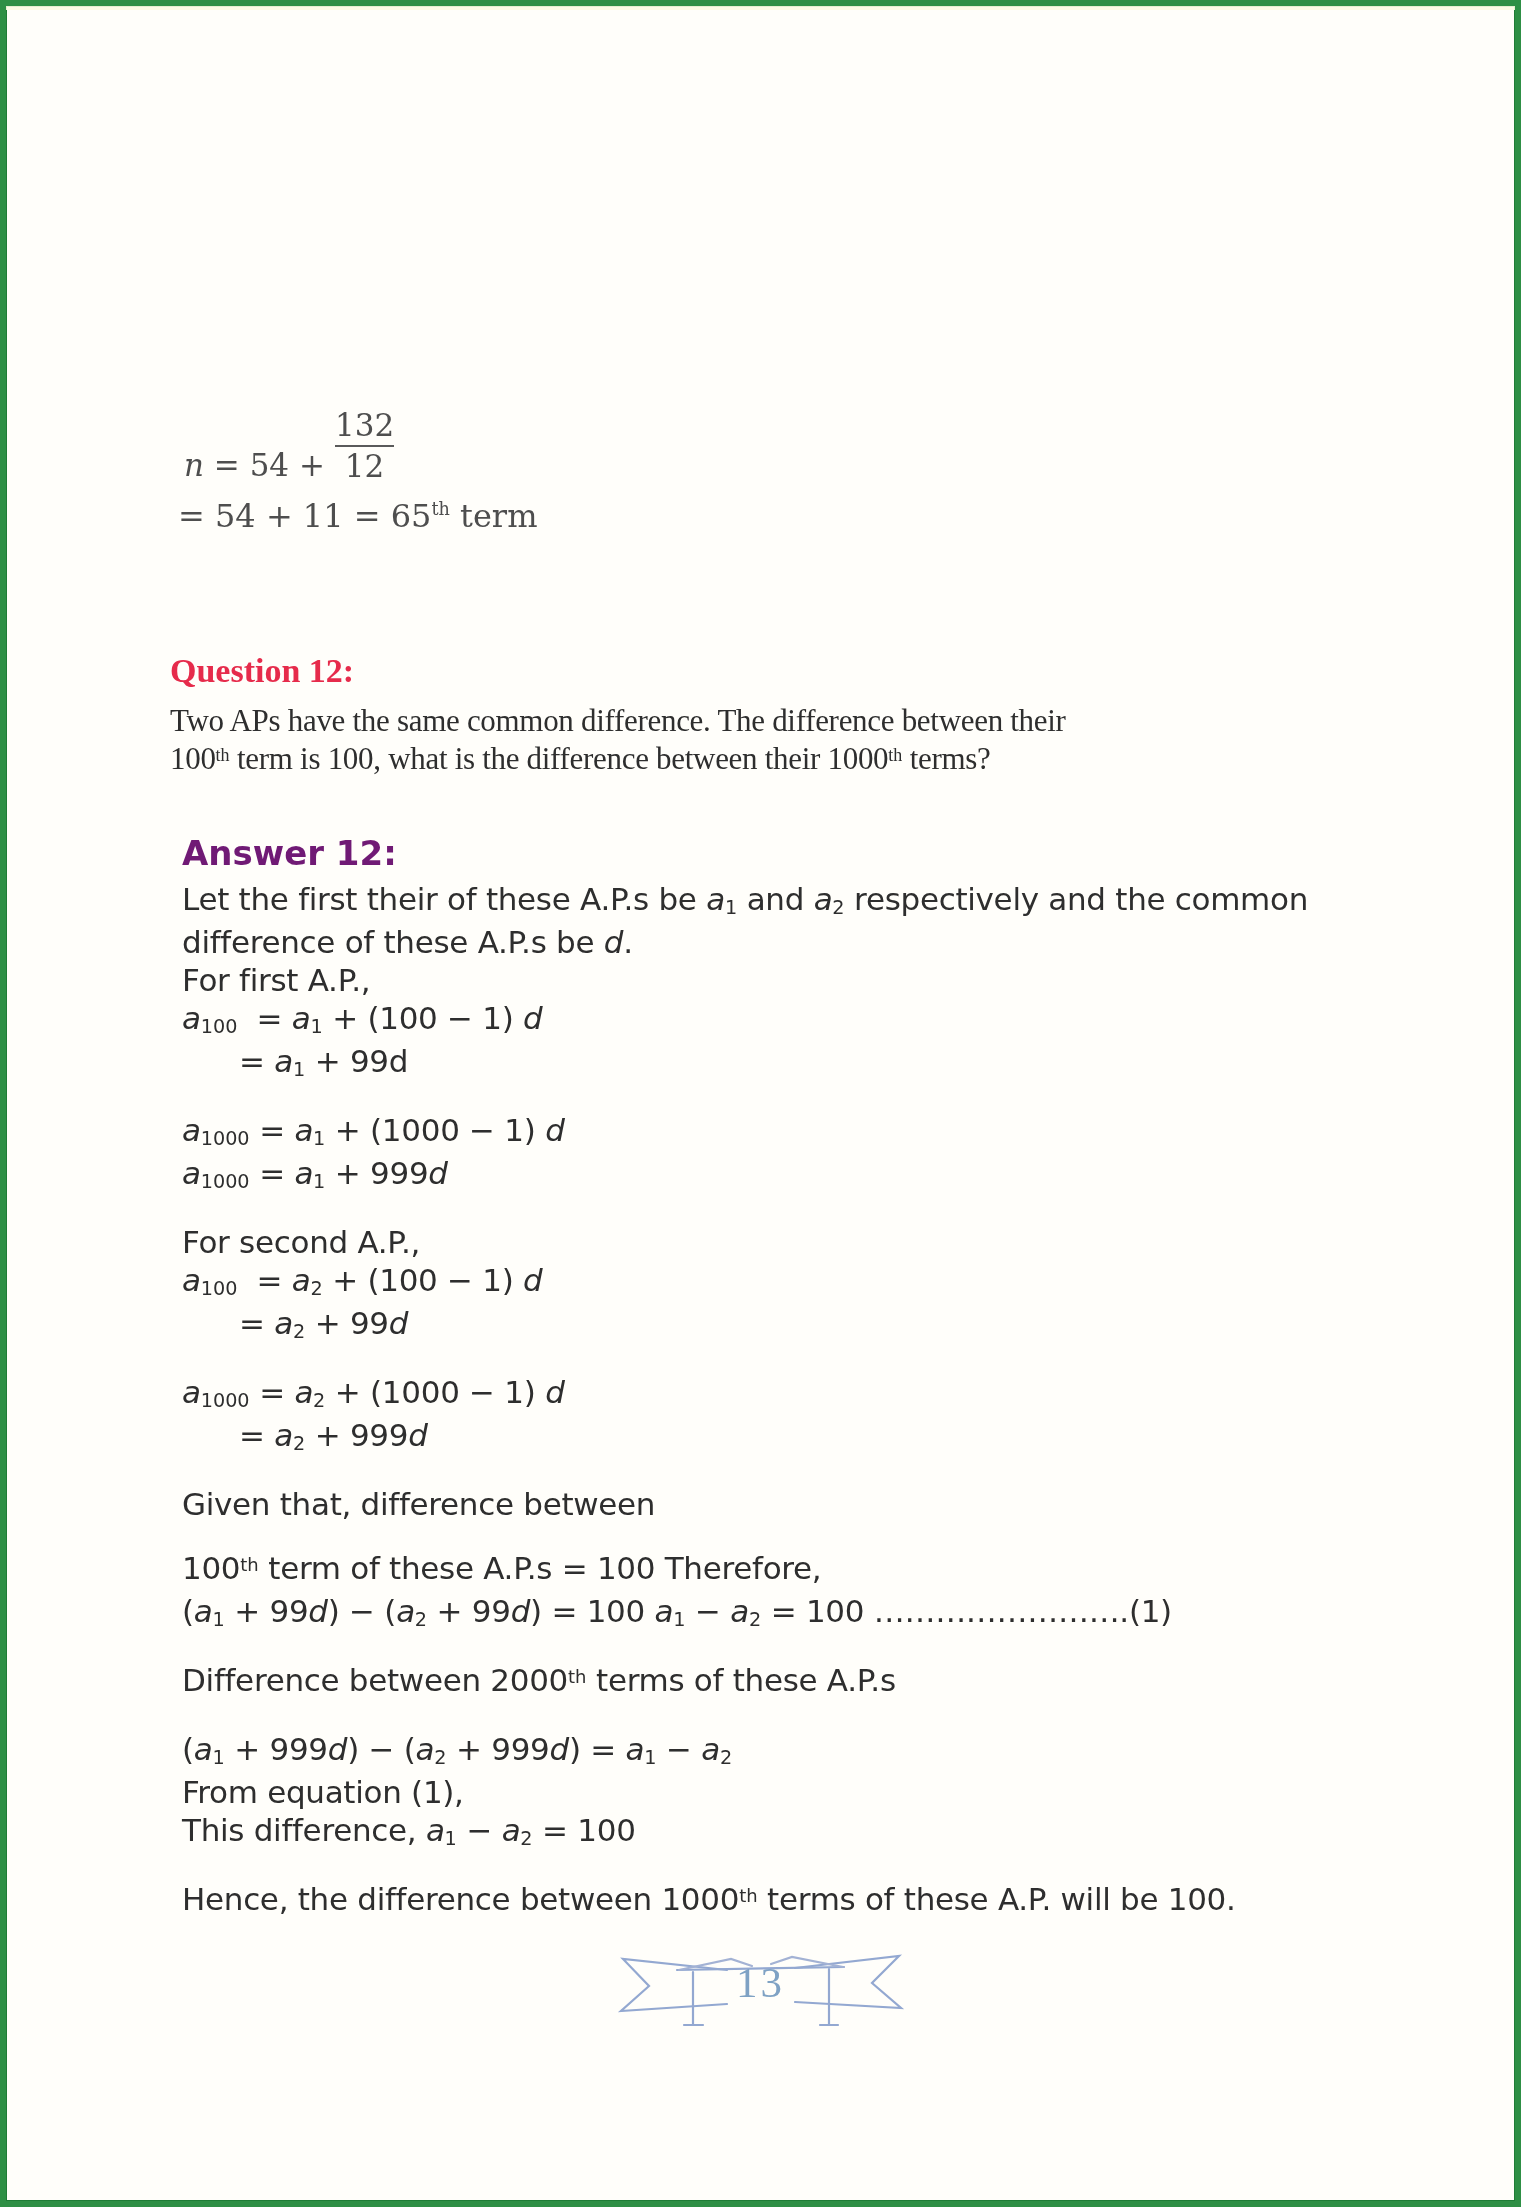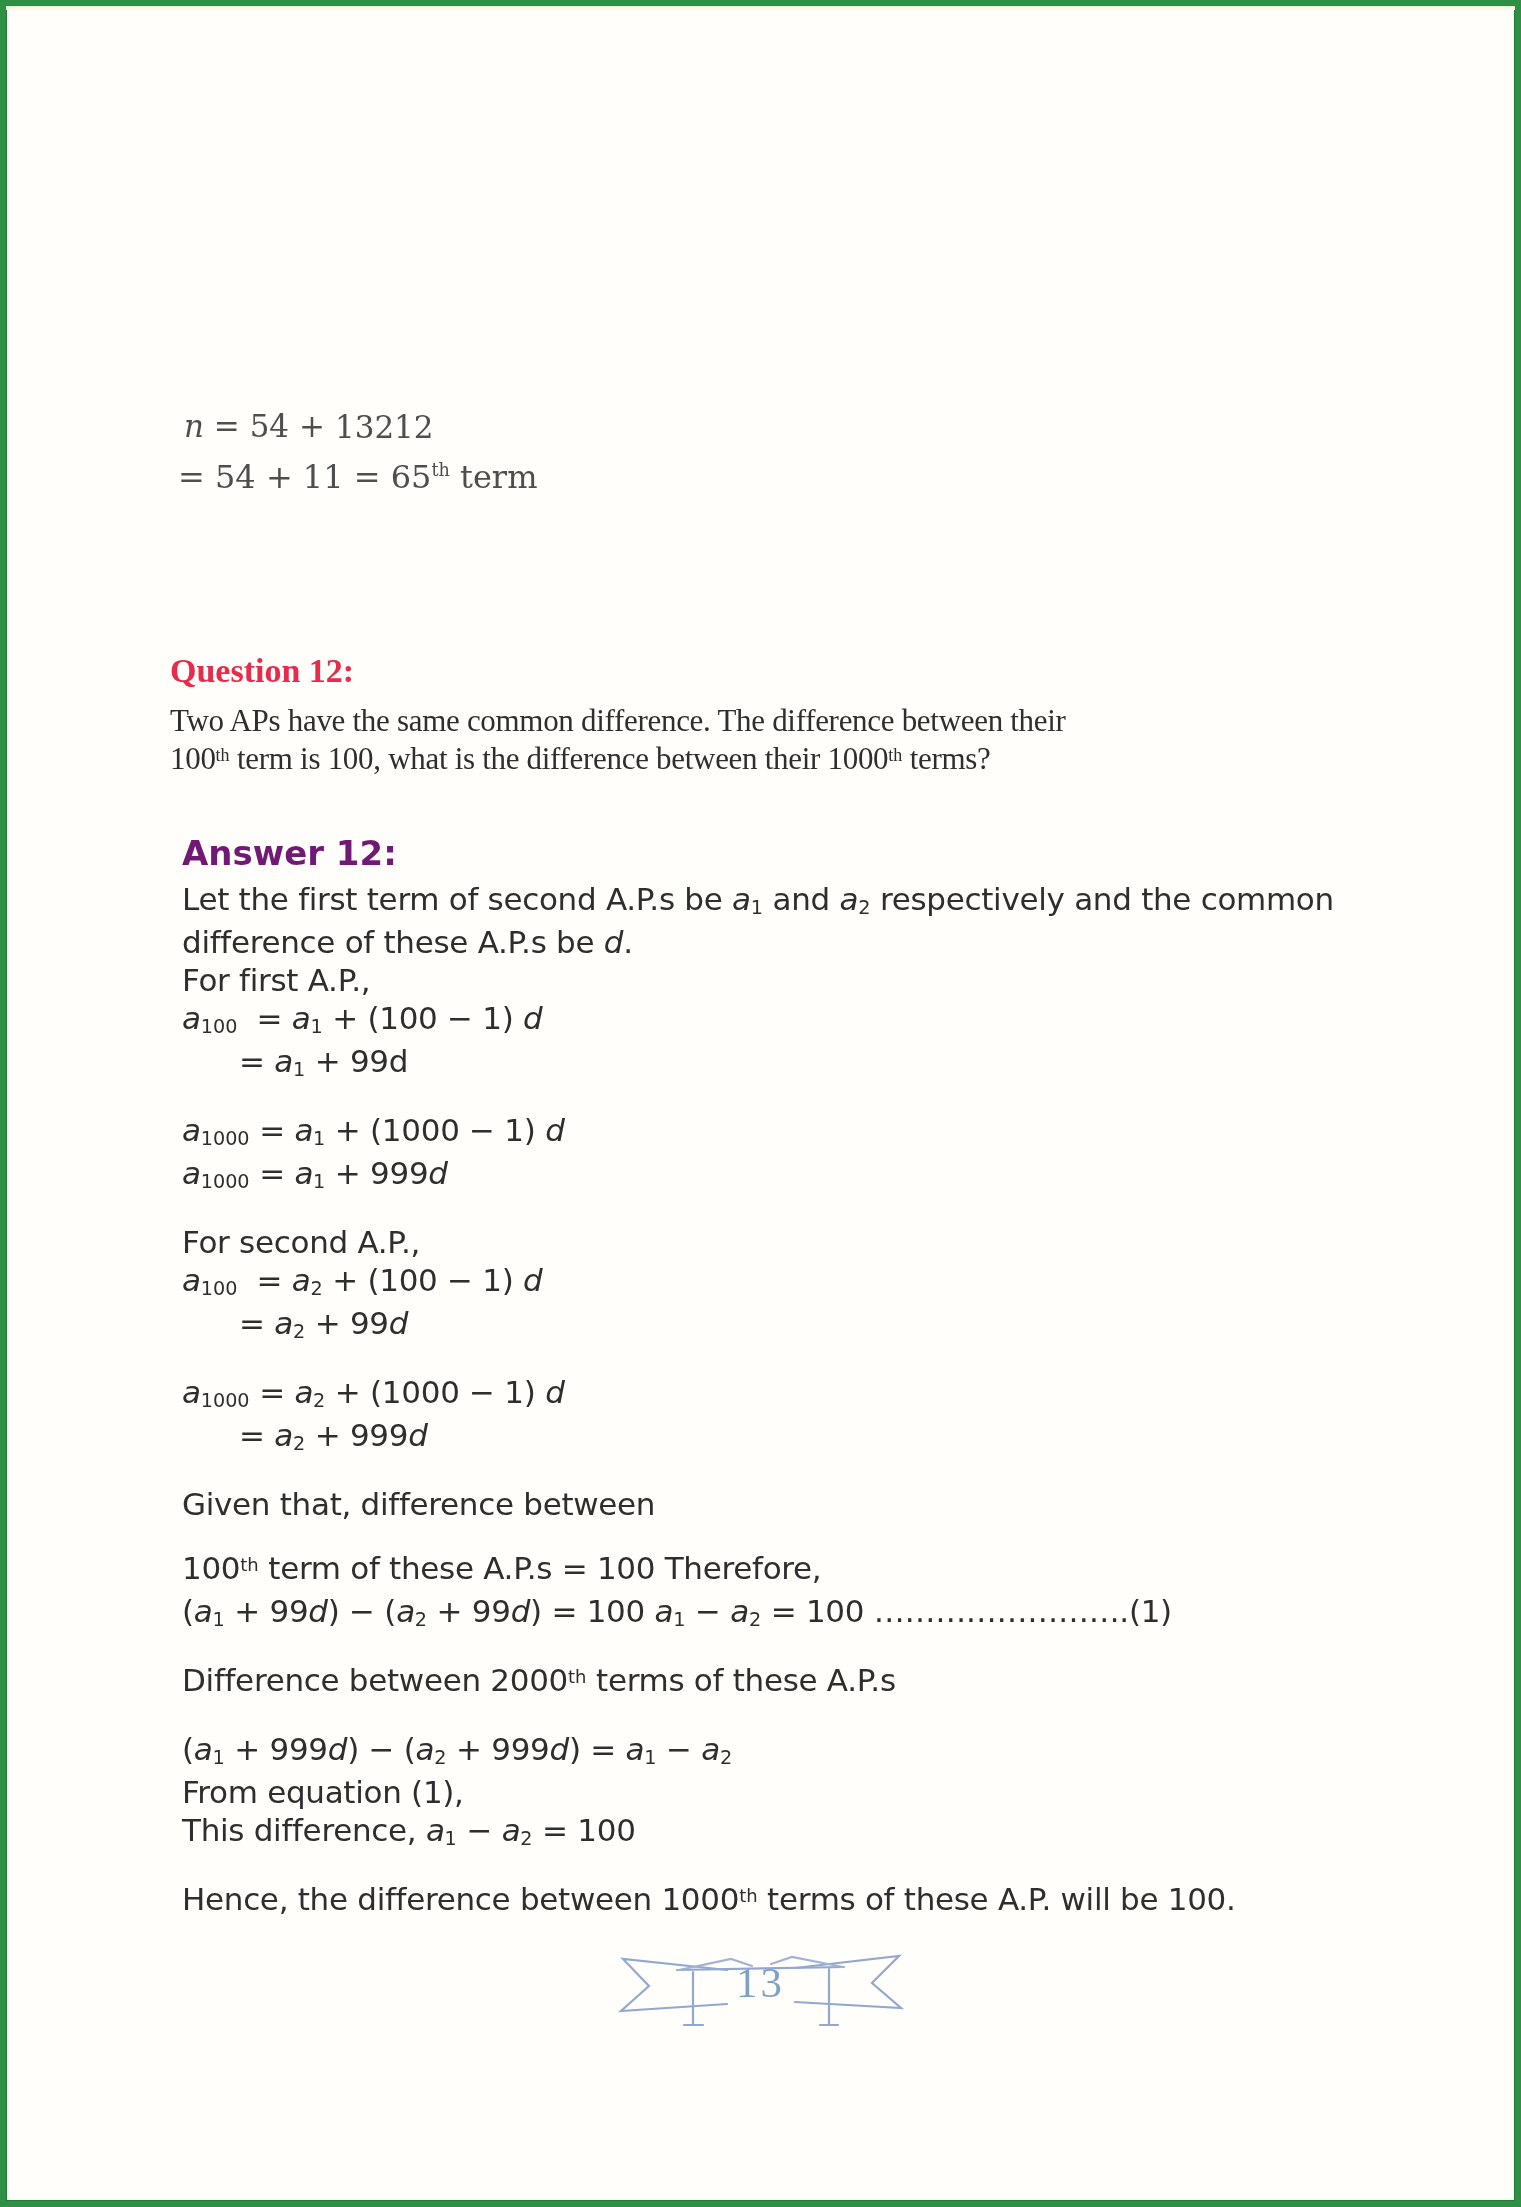--- a/index.html
+++ b/index.html
@@ -14,21 +14,21 @@
     position:absolute;left:0;right:0;top:0;height:4px;
     background:#fbfbe2;opacity:.9;
   }
   
   .formula-block{
     position:absolute;left:178px;top:402px;
     font-family:"DejaVu Serif",serif;color:#4e4e4e;
   }
   .f-line1{display:flex;align-items:flex-end;font-size:31px;}
   .f-line1 .lhs i{font-family:"DejaVu Serif",serif;}
-  .frac{display:inline-flex;flex-direction:row;align-items:center;margin-left:10px;line-height:1.1;}
+  .frac{display:inline-flex;flex-direction:column;align-items:center;margin-left:10px;line-height:1.1;}
   .frac .bar{height:2px;background:#5a5a5a;width:100%;margin:3px 0 2px 0;}
   .f-line2{font-size:32px;margin-top:14px;margin-left:-6px;}
   .f-line2 sup{font-size:0.55em;vertical-align:super;}
   
   .question-block{position:absolute;left:164px;top:646px;right:95px;color:#2e2e2e;
     font-family:Liberation Serif, serif;}
   .answer-block{position:absolute;left:176px;top:828px;right:85px;color:#2e2e2e;
     font-family:"DejaVu Sans","Liberation Sans",sans-serif;}
   h2.qhead{font-size:34px;line-height:38px;margin:0 0 12px 0;font-weight:700;}
   h2.ahead{font-size:34px;line-height:38px;margin:0 0 8px 0;font-weight:700;}
@@ -71,21 +71,21 @@
     <h2 class="qhead" style="color:#e62b4b">Question 12:</h2>
     <div id="question-lines">
         <div class="tline"><span>Two APs have the same common difference. The difference between their</span></div>
         <div class="tline"><span>100</span><sup>th</sup><span> term is 100, what is the difference between their 1000</span><sup>th</sup><span> terms?</span></div>
       </div>
   </div>
 
   <div class="answer-block">
     <h2 class="ahead" style="color:#701a75">Answer 12:</h2>
     <div id="answer-lines">
-        <div class="tline"><span>Let the first term of second A.P.s be </span><i>a</i><sub>1</sub><span> and </span><i>a</i><sub>2</sub><span> respectively and the common</span></div>
+        <div class="tline"><span>Let the first their of these A.P.s be </span><i>a</i><sub>1</sub><span> and </span><i>a</i><sub>2</sub><span> respectively and the common</span></div>
         <div class="tline"><span>difference of these A.P.s be </span><i>d</i><span>.</span></div>
         <div class="tline"><span>For first A.P.,</span></div>
         <div class="tline"><i>a</i><sub>100</sub><span>  = </span><i>a</i><sub>1</sub><span> + (100 − 1) </span><i>d</i></div>
         <div class="tline indent"><span>= </span><i>a</i><sub>1</sub><span> + 99d</span></div>
         <div class="tline gap"><i>a</i><sub>1000</sub><span> = </span><i>a</i><sub>1</sub><span> + (1000 − 1) </span><i>d</i></div>
         <div class="tline"><i>a</i><sub>1000</sub><span> = </span><i>a</i><sub>1</sub><span> + 999</span><i>d</i></div>
         <div class="tline gap"><span>For second A.P.,</span></div>
         <div class="tline"><i>a</i><sub>100</sub><span>  = </span><i>a</i><sub>2</sub><span> + (100 − 1) </span><i>d</i></div>
         <div class="tline indent"><span>= </span><i>a</i><sub>2</sub><span> + 99</span><i>d</i></div>
         <div class="tline gap"><i>a</i><sub>1000</sub><span> = </span><i>a</i><sub>2</sub><span> + (1000 − 1) </span><i>d</i></div>

